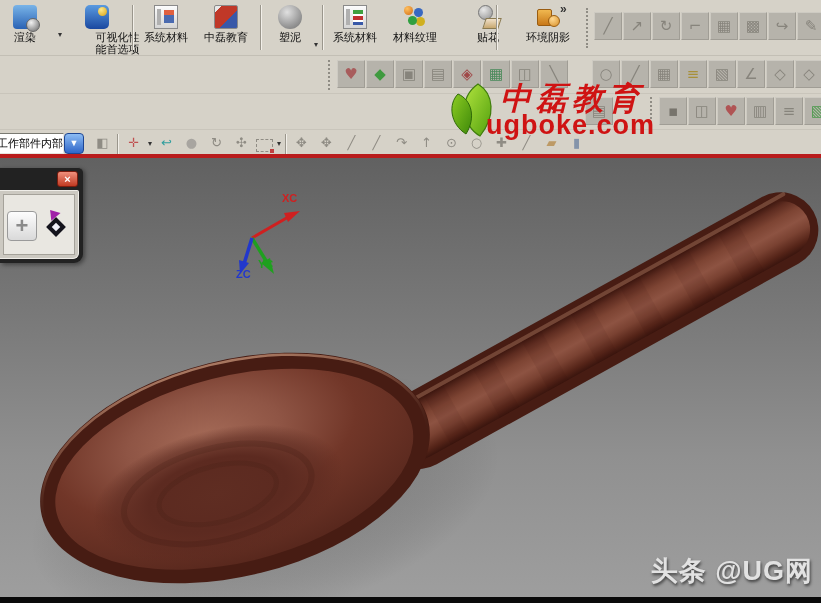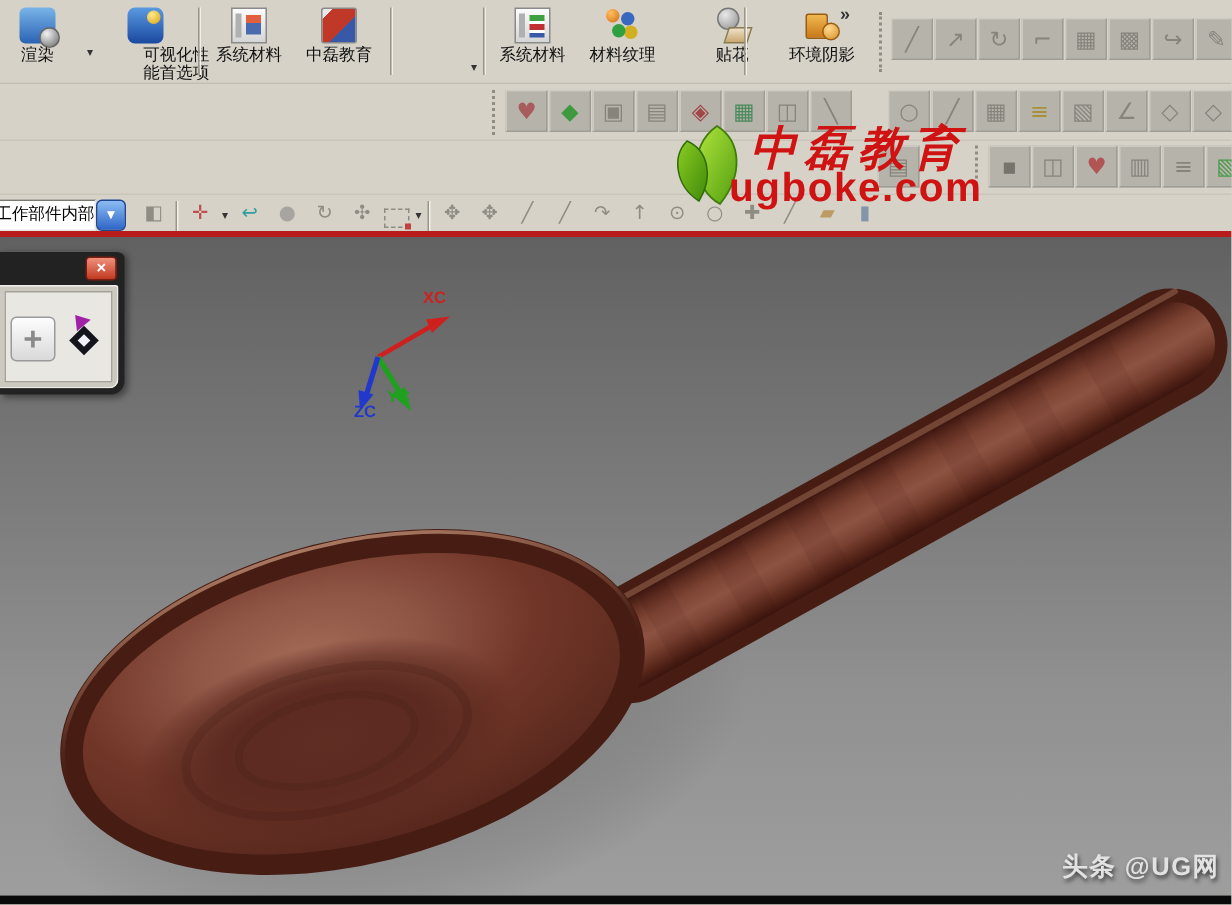--- a/index.html
+++ b/index.html
@@ -64,21 +64,21 @@
   #watermark { position:absolute; left:444px; top:82px; z-index:40; pointer-events:none; width:240px; height:66px; }
   #wm-brand { position:absolute; left:56px; top:-4px; font-family:"Liberation Serif","DejaVu Serif",serif; font-style:italic; font-weight:bold; font-size:31px; color:#cf1313; letter-spacing:5px; white-space:nowrap; }
   #wm-site { position:absolute; left:42px; top:28px; font-weight:bold; font-size:27px; color:#cf1313; letter-spacing:1px; white-space:nowrap; }
 
   
   #viewport { position:absolute; left:0; top:158px; width:821px; height:439px;
       background:linear-gradient(180deg,#616161 0%,#6d6d6d 18%,#7d7d7d 42%,#909090 68%,#9e9e9e 100%); }
   #spoon-svg { position:absolute; inset:0; }
   #triad { position:absolute; left:228px; top:28px; width:90px; height:96px; }
   .triad-label { font-size:11px; font-weight:bold; font-family:"Liberation Sans",sans-serif; }
-  #badge { position:absolute; right:8px; bottom:8px; font-size:17px; font-weight:bold; color:#e2e2e2;
+  #badge { position:absolute; right:8px; bottom:8px; font-size:27px; font-weight:bold; color:#e2e2e2;
       text-shadow:1px 2px 3px rgba(0,0,0,.6); letter-spacing:1px; }
 
   
   #panel { position:absolute; left:0; top:167px; width:83px; height:96px; background:#222; border-radius:0 5px 9px 0; border-top:1px solid #5a5a5a; z-index:30; box-shadow:2px 2px 4px rgba(0,0,0,.4); }
   #panel-close { position:absolute; right:5px; top:3px; width:21px; height:16px; border-radius:3px;
       background:linear-gradient(#f0907c,#c03a22); border:1px solid #7c1c0e; color:#fff; font-size:11px; font-weight:bold; line-height:14px; text-align:center; }
   #panel-body { position:absolute; left:0; top:22px; right:4px; bottom:4px; background:#ccc9c1; border:1px solid #efede8; border-left:none; border-radius:0 2px 6px 0; }
   #panel-inner { position:absolute; inset:3px; background:#e9e7e1; border:1px solid #a5a29a; }
   #panel-plus { position:absolute; left:7px; top:20px; width:30px; height:30px; background:linear-gradient(#fdfdfd,#d9d9d9); border:1px solid #9a9a9a; border-radius:4px; color:#8a8a8a; font-size:22px; line-height:27px; text-align:center; font-weight:bold; }
   #panel-gem { position:absolute; left:45px; top:20px; width:26px; height:30px; }
@@ -106,20 +106,24 @@
     <span class="vsep" style="left:132px;"></span>
     <div class="tbtn" style="left:138px;width:56px;">
       <span class="ticon i-book i-sysscene"></span>
       <span class="tlabel">系统材料</span>
     </div>
     <div class="tbtn" style="left:196px;width:60px;">
       <span class="ticon i-sceneedit"></span>
       <span class="tlabel" style="width:46px;">中磊教育</span>
     </div>
     <span class="vsep" style="left:260px;"></span>
+    <div class="tbtn" style="left:264px;width:52px;">
+      <span class="ticon i-clay"></span>
+      <span class="tlabel">塑泥</span>
+    </div>
     <span class="btn-caret" style="left:314px;top:40px;font-size:8px;">▾</span>
     <span class="vsep" style="left:322px;"></span>
     <div class="tbtn" style="left:326px;width:58px;">
       <span class="ticon i-book i-sysmat"></span>
       <span class="tlabel">系统材料</span>
     </div>
     <div class="tbtn" style="left:386px;width:58px;">
       <span class="ticon i-mattex"></span>
       <span class="tlabel">材料纹理</span>
     </div>

